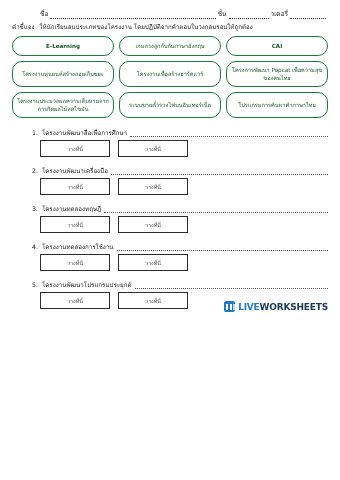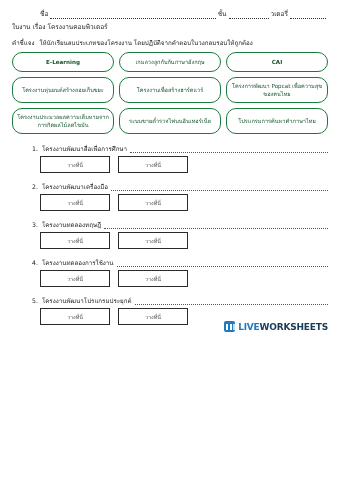--- a/index.html
+++ b/index.html
@@ -127,21 +127,21 @@
     display: flex;
     align-items: center;
     justify-content: center;
     box-sizing: border-box;
   }
 
   
   .footer {
     position: absolute;
     right: 12px;
-    bottom: 4px;
+    bottom: 24px;
     display: flex;
     align-items: center;
     gap: 3px;
     text-align: right;
   }
   .logo-mark {
     width: 11px;
     height: 11px;
     border-radius: 2px;
     background: #1f7ac0;
@@ -178,21 +178,20 @@
 
   <div class="hdr-line">
     <span class="lbl hdr-name">ชื่อ</span>
     <span class="dots"></span>
     <span class="lbl">ชั้น</span>
     <span class="dots w-room"></span>
     <span class="lbl">วเตอรี่</span>
     <span class="dots w-no"></span>
   </div>
 
-  <div class="subject-line">ใบงาน เรื่อง โครงงานคอมพิวเตอร์</div>
 
   <div class="instr">
     <span class="key">คำชี้แจง</span>
     <span class="txt">ให้นักเรียนลบประเภทของโครงงาน โดยปฏิบัติจากคำตอบในวงกลมรอบให้ถูกต้อง</span>
   </div>
 
   <div class="chips">
     <div class="chip-row">
       <div class="chip bold">
         <span class="chip-inner">E-Learning</span>

